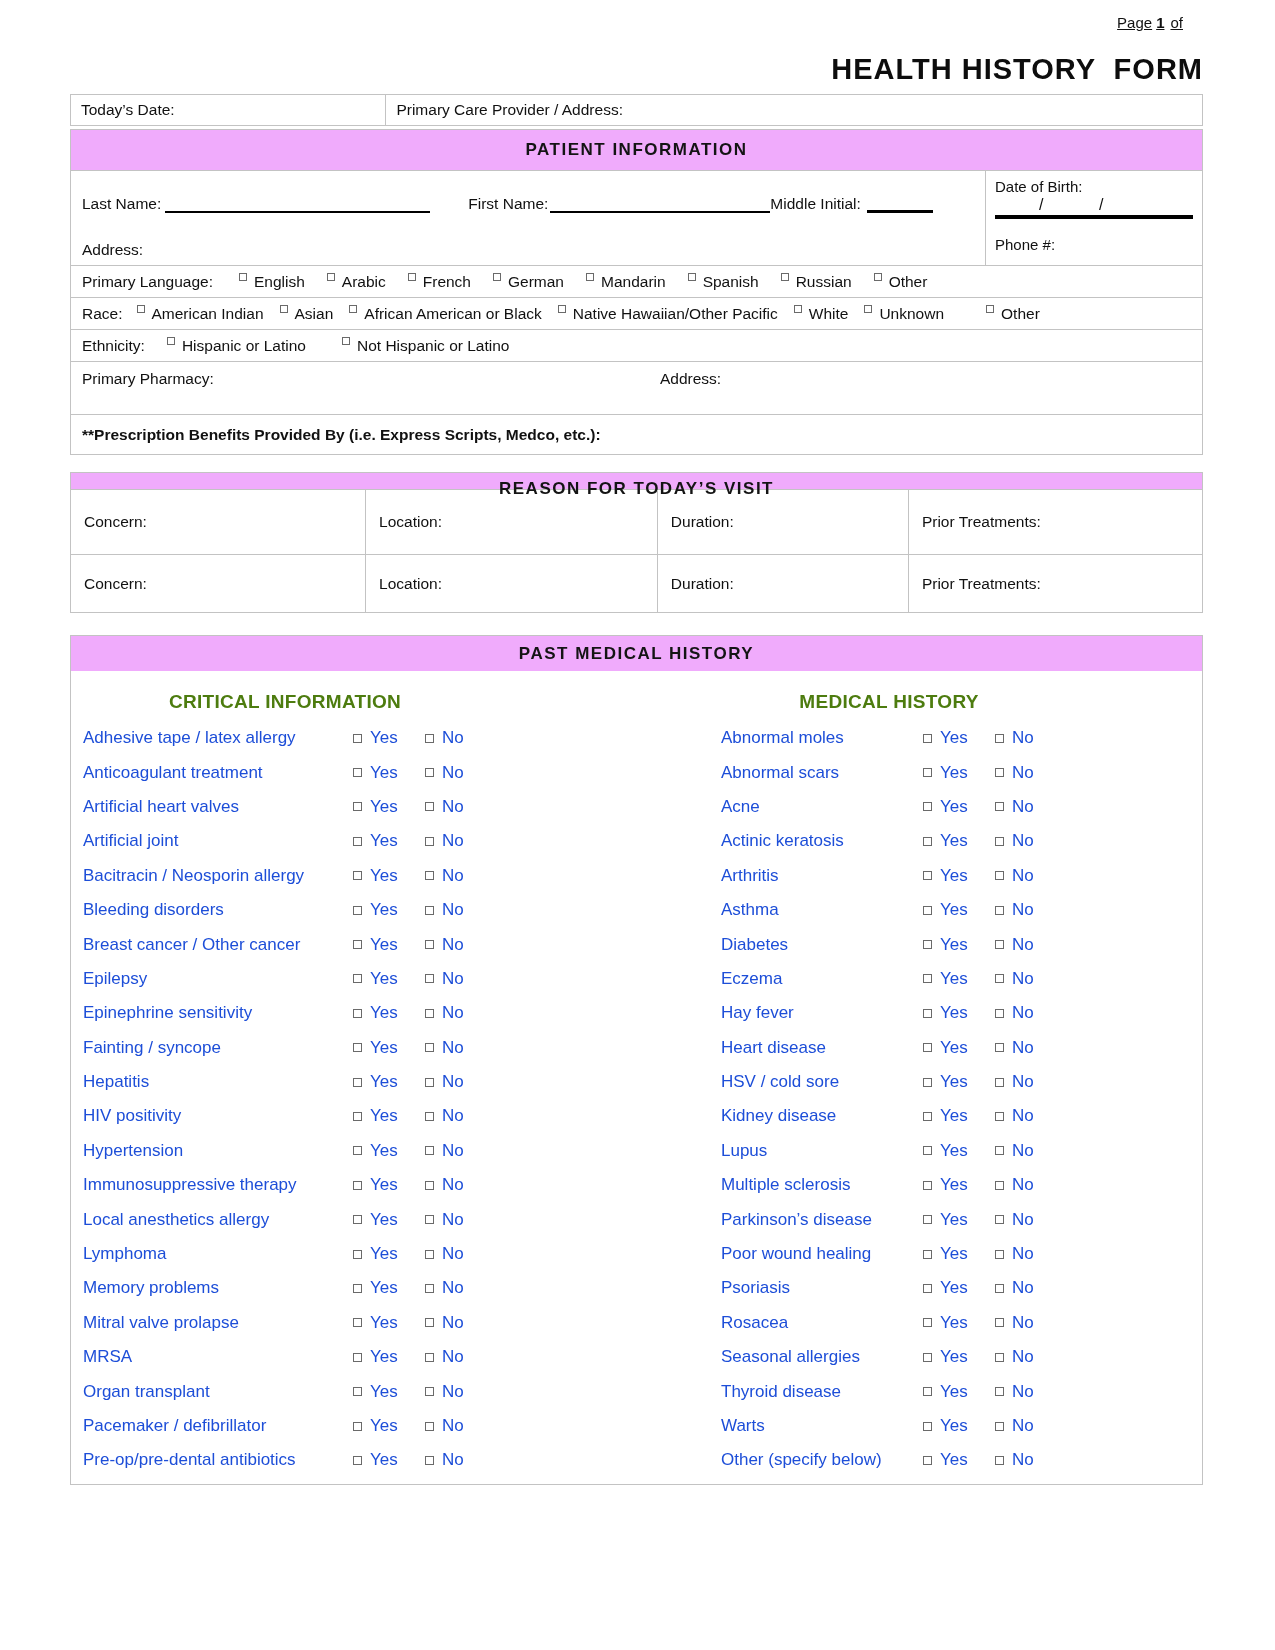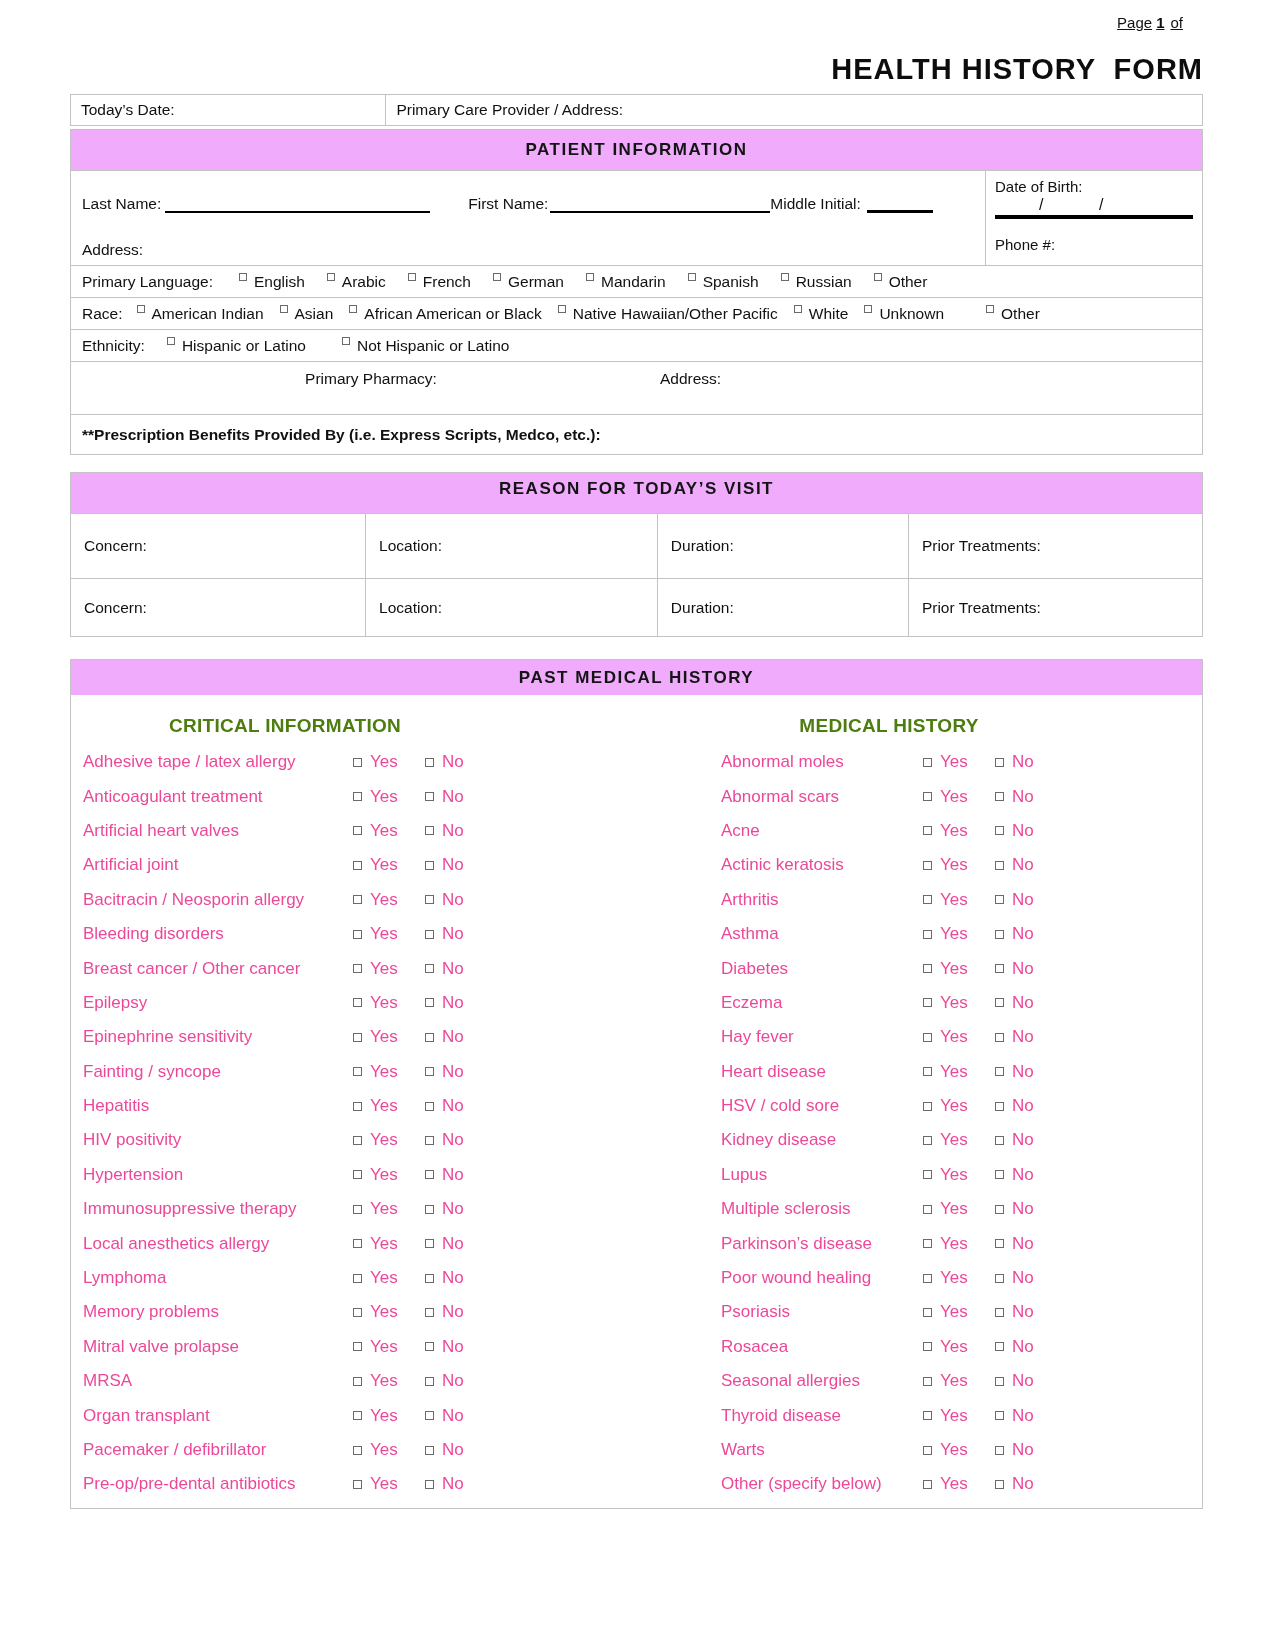--- a/index.html
+++ b/index.html
@@ -21,21 +21,21 @@
     font-size:29px; font-weight:bold; letter-spacing:1px;
     white-space:pre; color:#0d0d0d;
   }
 
   .box { border:1px solid #c3c3c3; }
   .bar {
     background:#f0abfc; text-align:center;
     font-weight:bold; letter-spacing:1.5px; font-size:17px; color:#141414;
   }
   .bar.h40 { height:40px; line-height:40px; }
-  .bar.h32 { height:40px; line-height:32px; }
+  .bar.h32 { height:16px; line-height:32px; }
   .bar.h35 { height:35px; line-height:35px; }
 
   
   .tbl-top { margin-top:8px; height:32px; display:flex; align-items:stretch; }
   .tbl-top .cell { display:flex; align-items:center; padding-left:10px; font-size:15.5px; }
   .tbl-top .c1 { width:27.8%; }
   .tbl-top .c2 { flex:1; border-left:1px solid #c3c3c3; }
 
   .pi { margin-top:3px; }
   .pi > div + div { border-top:1px solid #c3c3c3; }
@@ -68,39 +68,39 @@
     display:inline-block; margin-right:8px; flex:0 0 auto; background:#fff;
   }
   .pi-row .cb { width:8px; height:8px; margin-right:7px; }
   .race .pi-label { margin-right:14px; }
   .race .opt { margin-right:16px; }
   .race .opt:last-child { margin-left:26px; }
   .eth .pi-label { margin-right:22px; }
   .eth .opt { margin-right:36px; }
 
   .row-pharm { height:53px; display:flex; padding:8px 0 0 11px; font-size:15.5px; }
-  .pharm-left { width:578px;text-align:center; }
+  .pharm-left { width:578px; }
   .row-rx { height:40px; padding:11px 0 0 11px; font-size:15.5px; font-weight:bold; }
 
   
   .reason { margin-top:17px; }
   .rrow { display:flex; border-top:1px solid #c3c3c3; }
   .rrow1 { height:65px; }
   .rrow2 { height:58px; }
   .rcell { display:flex; align-items:center; padding-left:13px; font-size:15.5px; }
   .rcell + .rcell { border-left:1px solid #c3c3c3; }
   .rc1 { width:26%; } .rc2 { width:25.8%; } .rc3 { width:22.2%; } .rc4 { flex:1; }
 
   
   .pmh { margin-top:22px; }
   .pmh-content { height:813px; overflow:hidden; display:flex; justify-content:space-between; padding:20px 145px 0 12px; }
   .pmh-col-left { width:404px; }
   .pmh-col-right { width:336px; }
   .col-title { text-align:center; font-size:19px; font-weight:bold; letter-spacing:0.3px; margin-bottom:8px; color:#4d7c0f; }
-  .pmh-row { display:flex; align-items:center; height:34.4px; font-size:17px; color:#ec4899; }
+  .pmh-row { display:flex; align-items:center; height:34.4px; font-size:17px; color:#1d4ed8; }
   .pmh-label { flex:1; white-space:nowrap; overflow:hidden; }
   .yn { display:flex; align-items:center; width:72px; flex:0 0 auto; }
   .yn.yn-no { width:62px; }
 </style>
 </head>
 <body>
 
 <div class="page">
 
   <div class="page-num"><span>Page</span><span class="num">1</span><span>of</span></div>

